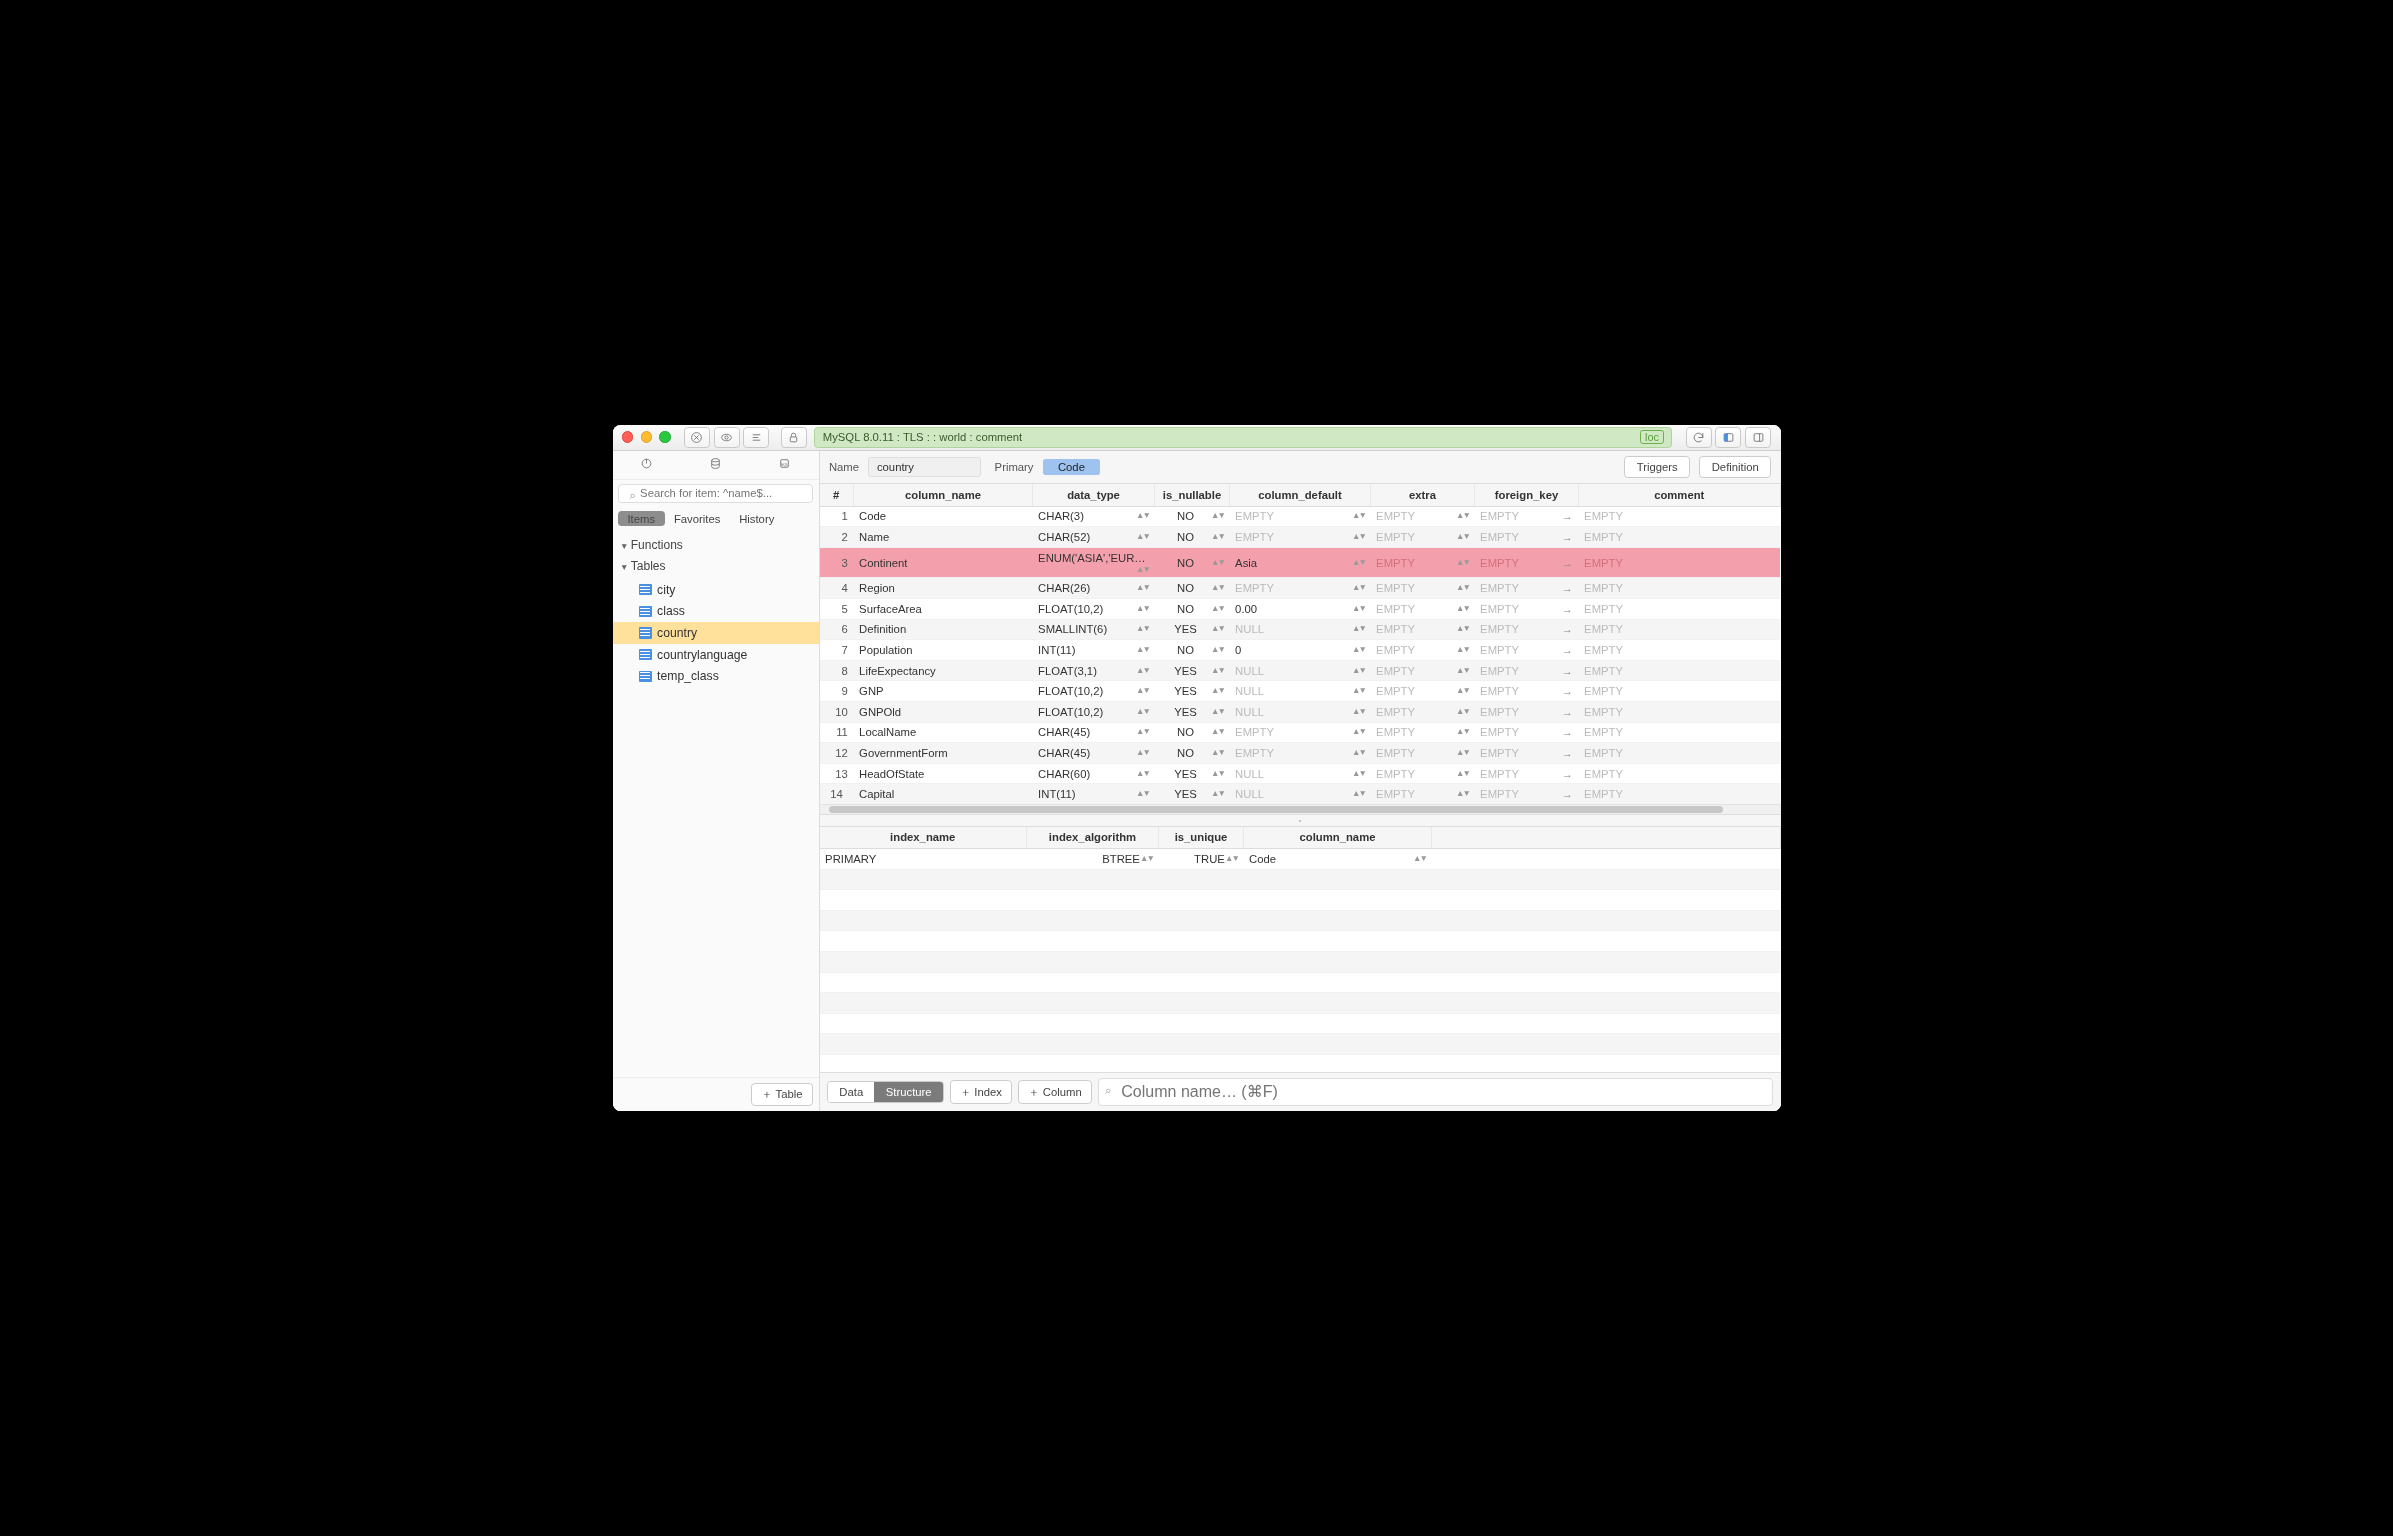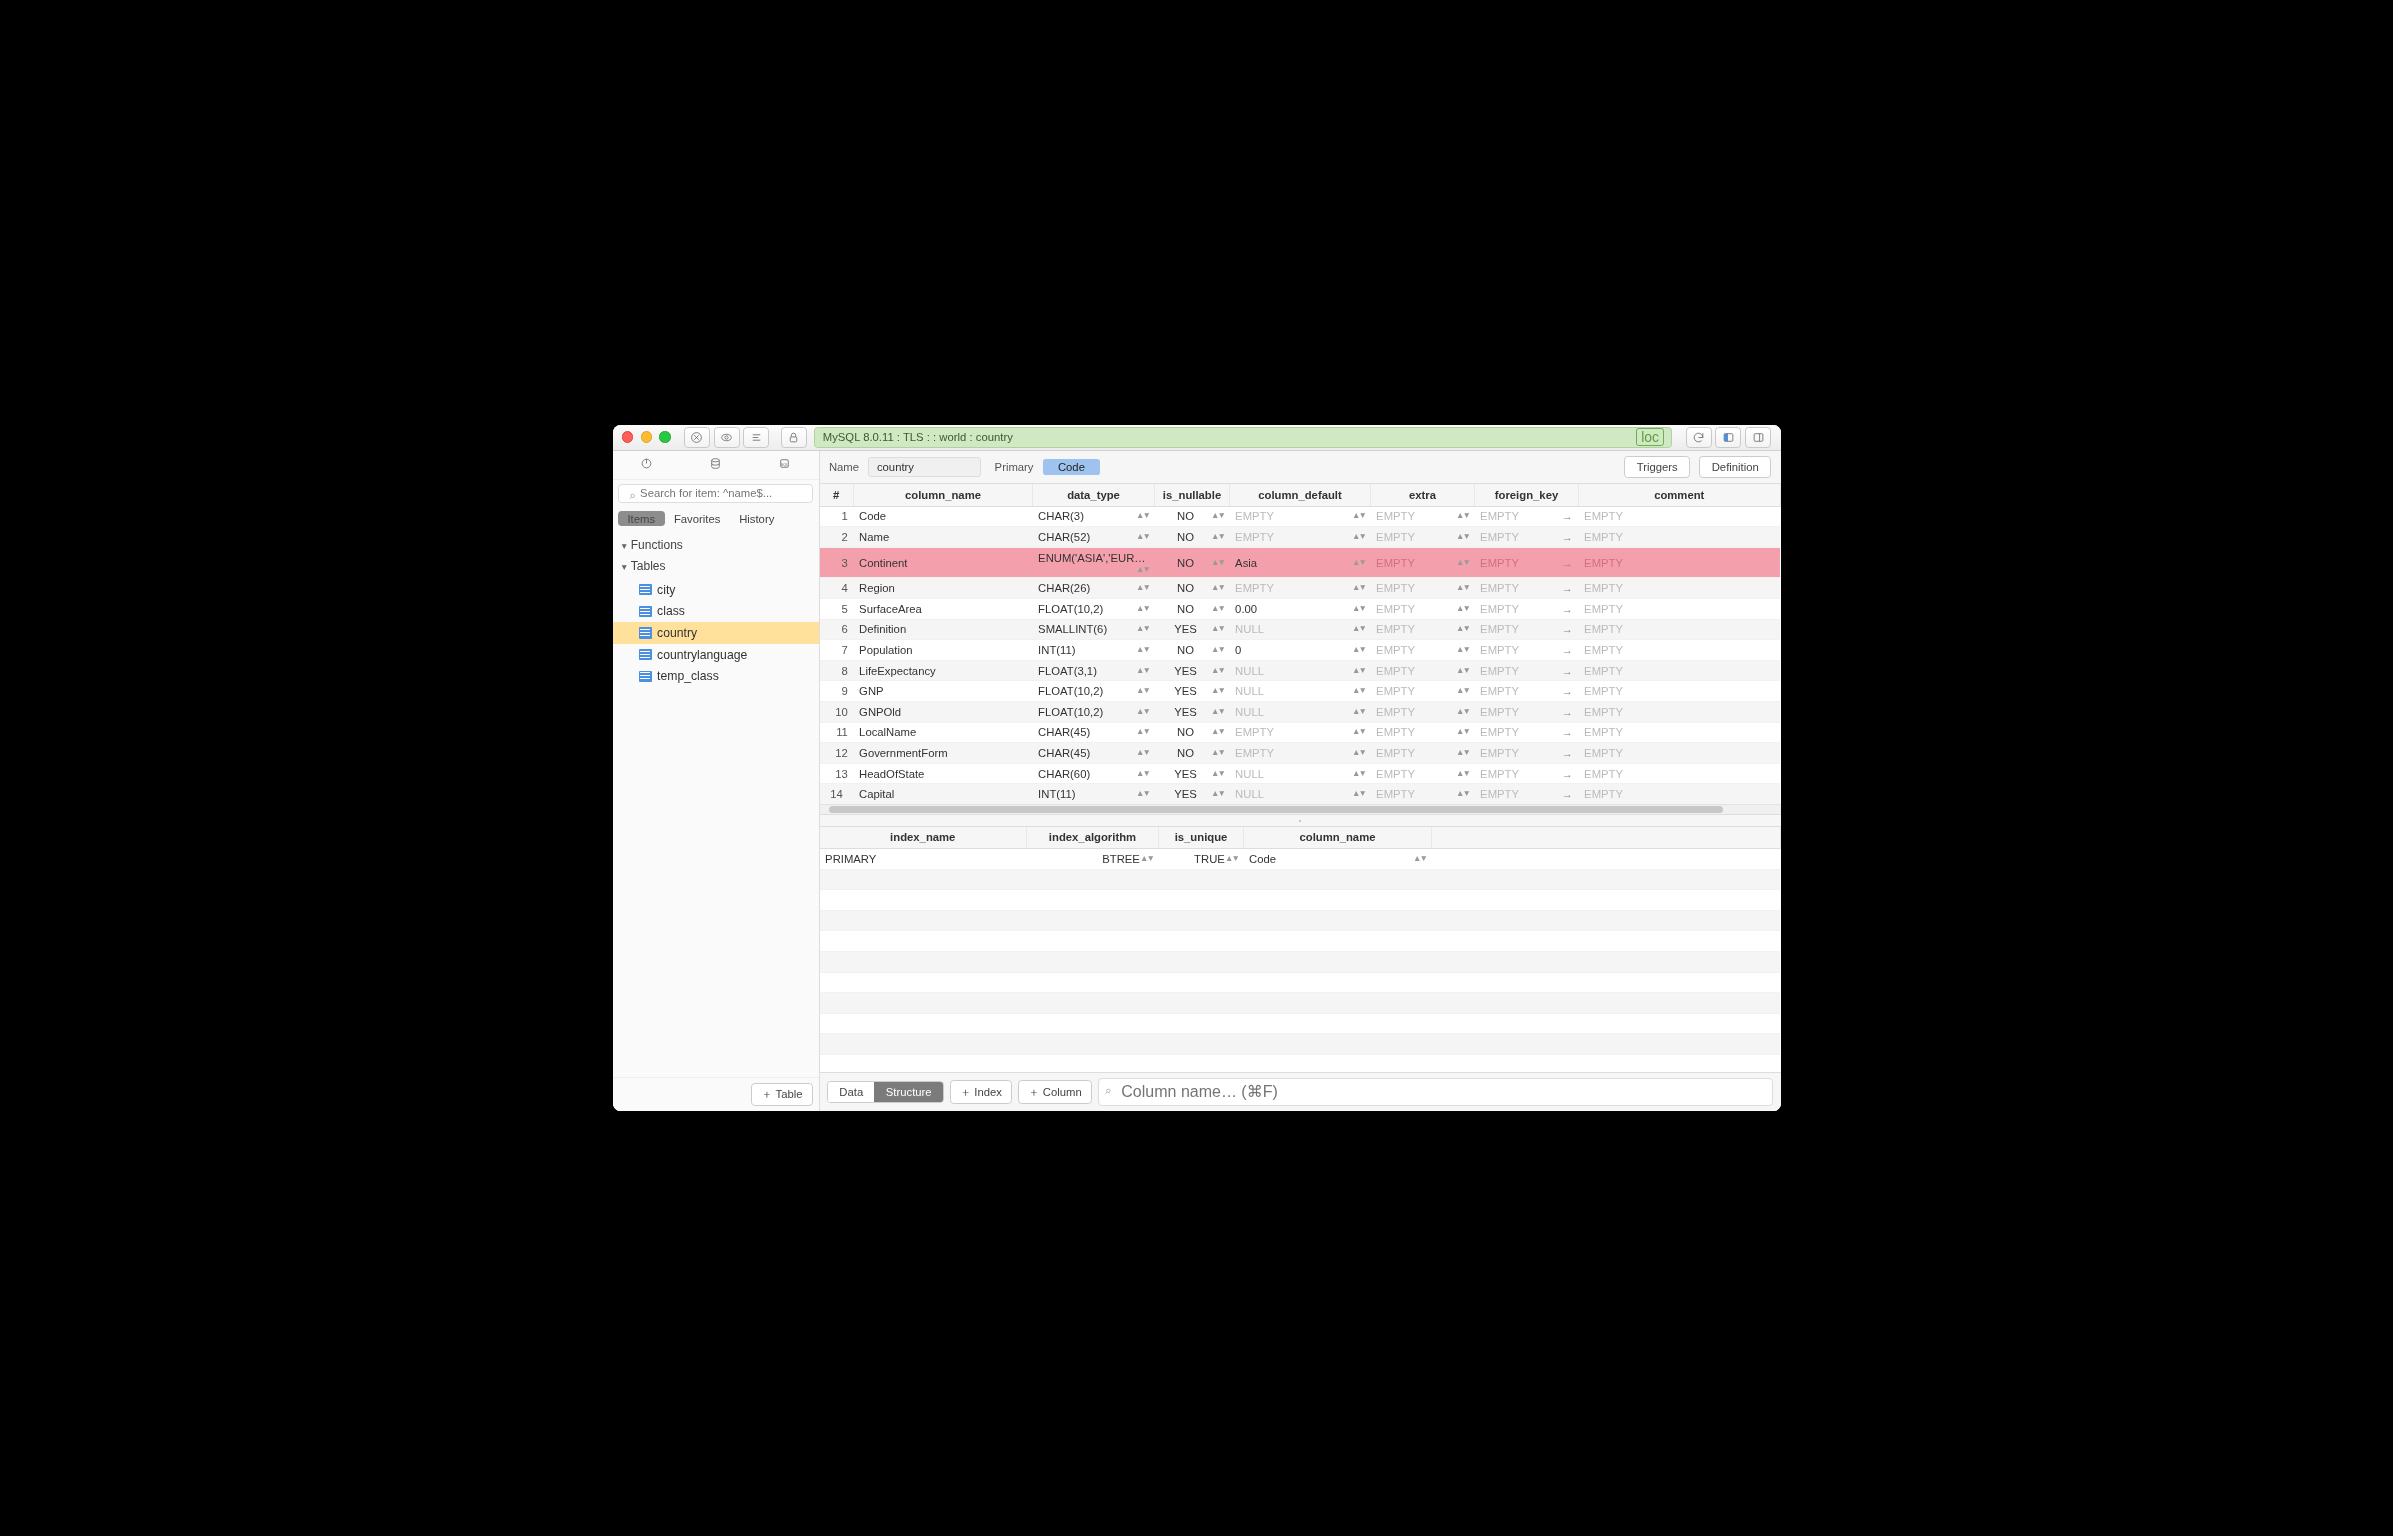--- a/index.html
+++ b/index.html
@@ -41,21 +41,21 @@
   .tb-btn{
     border:0.9px solid #c9c9c9;border-radius:3.8px;background:linear-gradient(#fff,#f3f3f3);
     height:21px;min-width:26px;font-size:13px;color:#555;display:flex;align-items:center;justify-content:center;cursor:default;
   }
   .tb-group{display:flex;gap:3.8px;}
   .connbar{
     flex:1;height:21px;border-radius:3.8px;
     background:#d1e8c5;border:0.9px solid #b0d39c;
     display:flex;align-items:center;padding:0 7.5px;color:#3a5a2a;font-size:11.3px;gap:5.6px;
   }
-  .connbar .loc{border:0.9px solid #6fae4e;color:#5b9e3b;padding:0 3.8px;border-radius:2.8px;font-size:14px;margin-left:auto;}
+  .connbar .loc{border:0.9px solid #6fae4e;color:#5b9e3b;padding:0 3.8px;border-radius:2.8px;font-size:11px;margin-left:auto;}
   .tb-right{display:flex;gap:3.8px;margin-left:5.6px;}
   
   .body{display:flex;flex:1;min-height:659px;background:#fff;}
   .sidebar{width:207px;border-right:0.9px solid #ddd;display:flex;flex-direction:column;background:#fafafa;}
   .sb-tabs{display:flex;justify-content:space-around;padding:5.6px 0;border-bottom:0.9px solid #eee;}
   .sb-tabs span{color:#888;font-size:15px;}
   .sb-search{margin:3.8px 5.6px;}
   .sb-search input{width:100%;border:0.9px solid #ddd;border-radius:3.8px;padding:2.8px 5.6px 2.8px 21px;font-size:11.3px;color:#333;background:#fff;}
   .sb-search{position:relative;}
   .sb-search .mag{position:absolute;left:11.3px;top:5.6px;color:#999;font-size:11.3px;}
@@ -145,21 +145,21 @@
           </svg>
         </div>
     </div>
     <div class="tb-btn" style="margin-left:3.8px;">
         <svg class="ico" viewBox="0 0 24 24">
           <rect x="6" y="11" width="12" height="9" rx="2"></rect>
           <path d="M8 11V8a4 4 0 018 0v3"></path>
         </svg>
       </div>
     <div class="connbar">
-      <span>MySQL 8.0.11 : TLS :  : world : country</span>
+      <span>MySQL 8.0.11 : TLS :  : world : comment</span>
       <span class="loc">loc</span>
     </div>
     <div class="tb-right">
       <div class="tb-btn">
           <svg class="ico" viewBox="0 0 24 24">
             <path d="M20 12a8 8 0 10-2.3 5.7"></path>
             <polyline points="20 4 20 12 12 12" fill="none"></polyline>
           </svg>
         </div>
       <div class="tb-btn">

